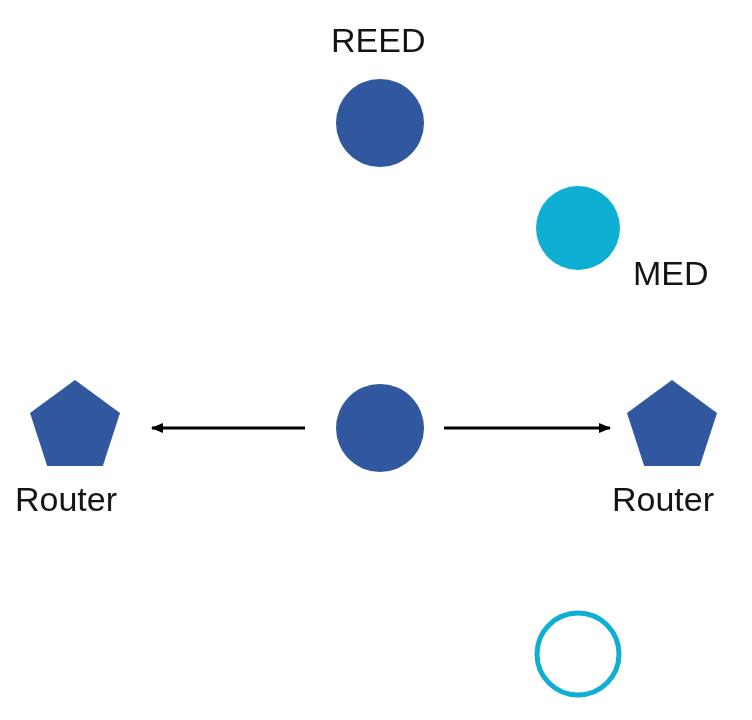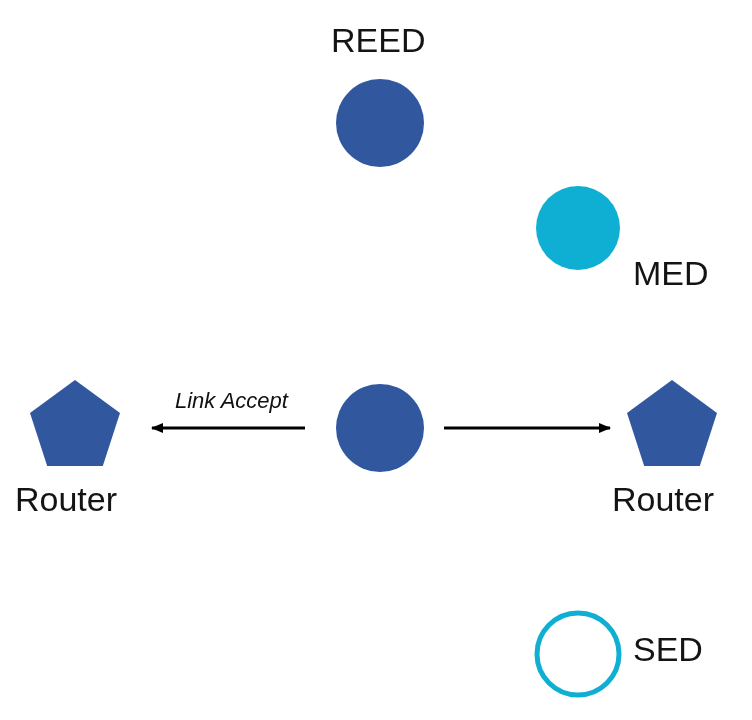--- a/index.html
+++ b/index.html
@@ -86,17 +86,15 @@
   </svg>
 
   <span id="label-reed" class="node-label">REED</span>
 
   <span id="label-med" class="node-label">MED</span>
 
   <span id="label-router-left" class="node-label">Router</span>
 
   <span id="label-router-right" class="node-label">Router</span>
 
-  <span id="label-sed" class="node-label">SED</span>
 
-  <span id="label-link-accept" class="edge-label">Link Accept</span>
 
 </div>
 
 </body></html>

